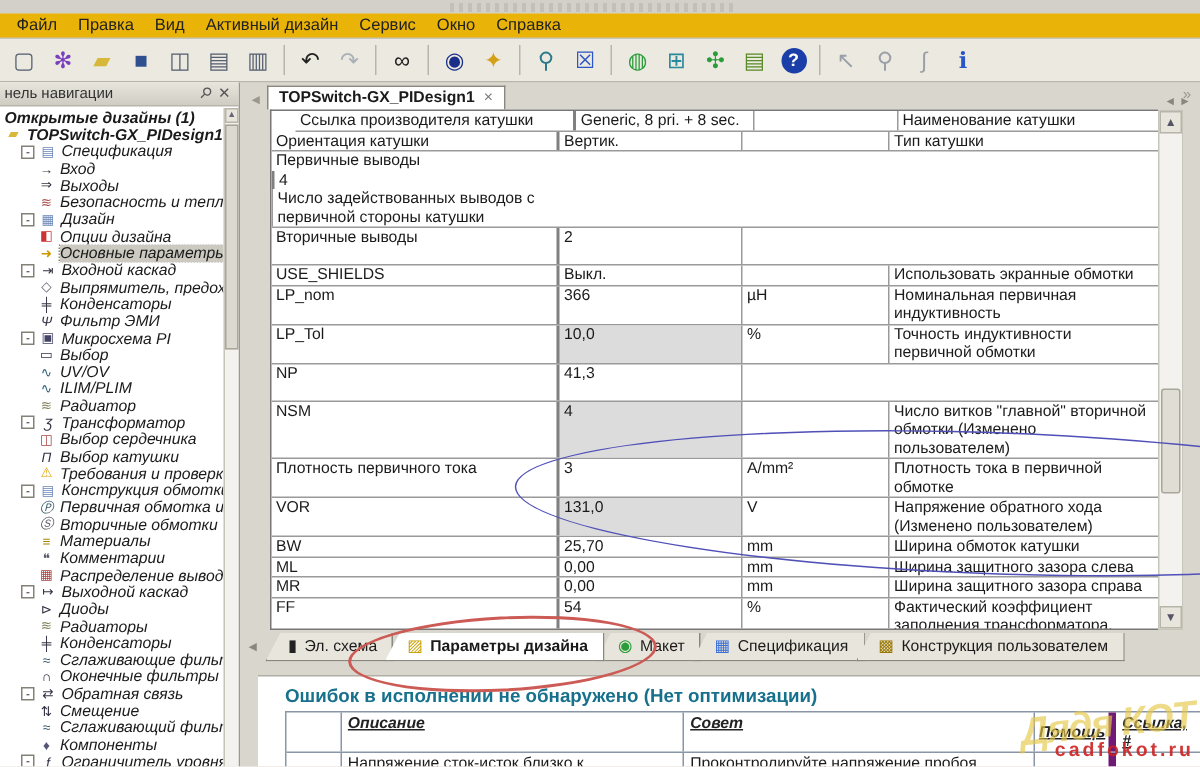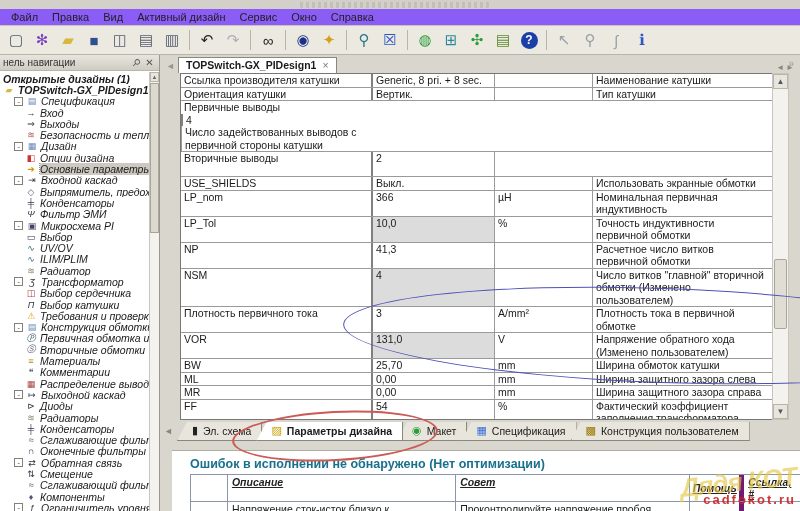--- a/index.html
+++ b/index.html
@@ -4,21 +4,21 @@
 <style>
   * { margin:0; padding:0; box-sizing:border-box; }
   html,body { width:800px; height:511px; overflow:hidden; }
   body { font-family:"Liberation Sans","DejaVu Sans",sans-serif; font-size:11px; color:#1a1a1a;
          background:#d9d6ce; position:relative; }
 
   
   .titlebar { position:absolute; left:0; top:0; width:800px; height:9px; background:#d3d0c9; }
   .title-smudge { position:absolute; left:300px; top:2px; width:190px; height:6px; opacity:.55;
     background:repeating-linear-gradient(90deg,#b5b2aa 0 3px,transparent 3px 6px); }
-  .menubar { position:absolute; left:0; top:9px; width:800px; height:17px; background:#8b5cf6;
+  .menubar { position:absolute; left:0; top:9px; width:800px; height:17px; background:#eab308;
              border-bottom:1px solid #c7c4ba; display:flex; align-items:center; padding-left:4px; }
   .menu-item { padding:1px 7px; color:#222; cursor:default; }
   .toolbar { position:absolute; left:0; top:26px; width:800px; height:29px; background:#ece9e0;
              border-bottom:1px solid #b8b5aa; display:flex; align-items:center; padding-left:3px; }
   .tb-icon { width:24px; height:22px; display:flex; align-items:center; justify-content:center;
              font-size:15px; margin:0 1px; cursor:default; }
   .tb-sep { width:1px; height:20px; background:#b8b5aa; margin:0 4px; }
   .tb-help { width:17px; height:17px; border-radius:50%; background:#1a3fa8; color:#fff;
              font-weight:bold; font-size:12px; display:flex; align-items:center; justify-content:center; }
 
@@ -348,21 +348,21 @@
   <div class="doc-tabstrip">
     <span class="chev">◄</span>
     <div class="doc-tab">
       <span>TOPSwitch-GX_PIDesign1</span>
       <span class="x">×</span>
     </div>
     <span class="chev-more">»</span>
   </div>
 
   <div class="ptable" id="ptable">
-      <div class="prow" style="min-height: 13px;">
+      <div class="prow" style="min-height: 13px; margin-left: 16px;">
         <div class="pcell c-name">Ссылка производителя катушки</div>
         <div class="pcell c-val">Generic, 8 pri. + 8 sec.</div>
         <div class="pcell c-unit"></div>
         <div class="pcell c-desc">Наименование катушки</div>
       </div>
       <div class="prow" style="min-height: 13px;">
         <div class="pcell c-name">Ориентация катушки</div>
         <div class="pcell c-val">Вертик.</div>
         <div class="pcell c-unit"></div>
         <div class="pcell c-desc">Тип катушки</div>
@@ -393,21 +393,20 @@
       <div class="prow" style="min-height: 25px;">
         <div class="pcell c-name">LP_Tol</div>
         <div class="pcell c-val gray">10,0</div>
         <div class="pcell c-unit">%</div>
         <div class="pcell c-desc">Точность индуктивности первичной обмотки</div>
       </div>
       <div class="prow" style="min-height: 25px;">
         <div class="pcell c-name">NP</div>
         <div class="pcell c-val">41,3</div>
         <div class="pcell c-unit"></div>
-        <div class="pcell c-desc">Расчетное число витков первичной обмотки</div>
       </div>
       <div class="prow" style="min-height: 25px;">
         <div class="pcell c-name">NSM</div>
         <div class="pcell c-val gray">4</div>
         <div class="pcell c-unit"></div>
         <div class="pcell c-desc">Число витков "главной" вторичной обмотки (Изменено пользователем)</div>
       </div>
       <div class="prow" style="min-height: 13px;">
         <div class="pcell c-name">Плотность первичного тока</div>
         <div class="pcell c-val">3</div>

